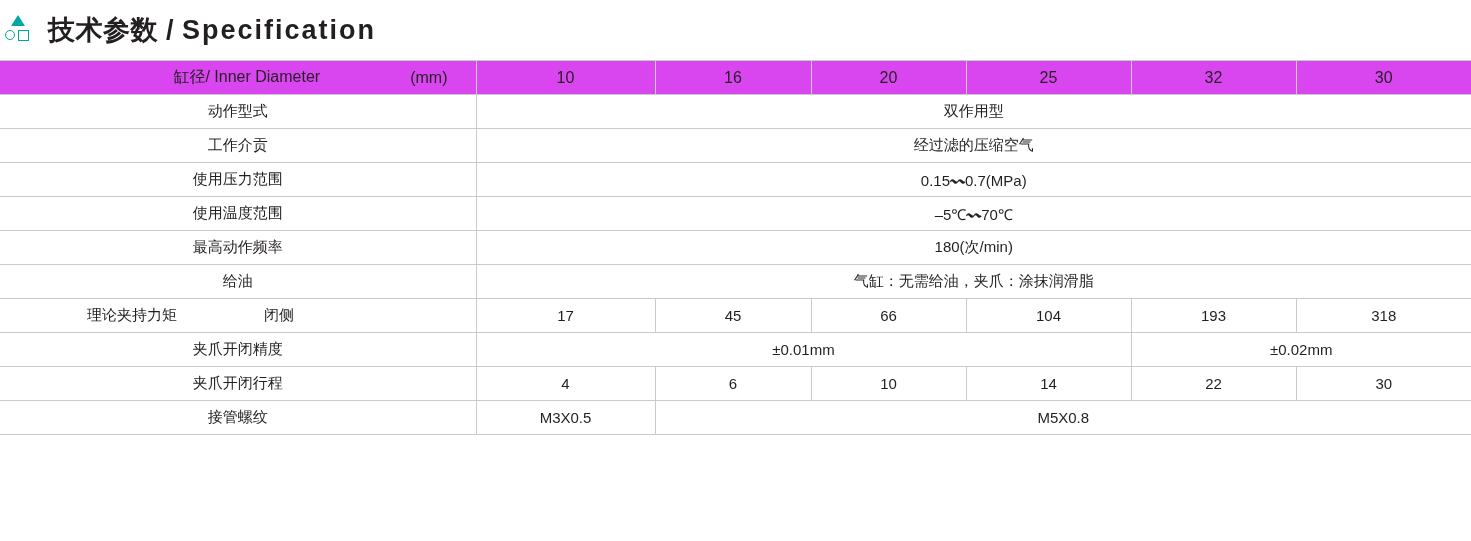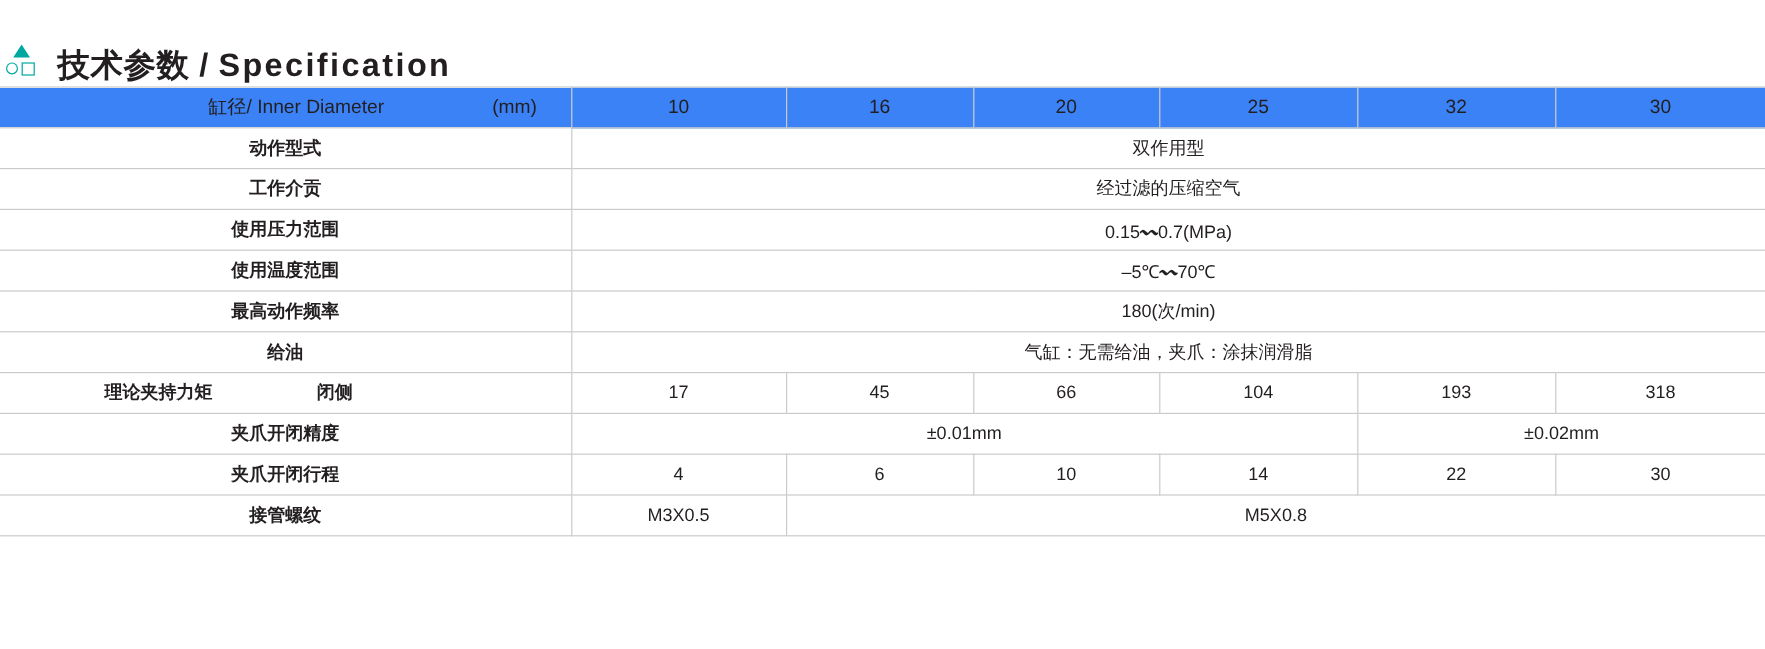--- a/index.html
+++ b/index.html
@@ -11,23 +11,23 @@
     width: 1471px;
     height: 541px;
     font-family: "Liberation Sans", sans-serif;
     color: #231f20;
     overflow: hidden;
   }
 
   
   .header {
     position: relative;
-    height: 72px;
+    height: 60px;
     display: flex;
-    align-items: flex-end;
+    align-items: center;
     padding-left: 0px;
   }
   .logo-mark {
     width: 34px;
     height: 40px;
     margin-left: 2px;
     margin-right: 12px;
     position: relative;
     flex: none;
   }
@@ -81,41 +81,40 @@
     vertical-align: middle;
     height: 34px;
     padding: 2px 4px;
     color: #231f20;
   }
   
   table.spec tr > td:first-child { border-left: none; }
   table.spec tr > td:last-child  { border-right: none; }
 
   .hdr-row td {
-    background: #3b82f6;
+    background: #d946ef;
     height: 40px;
     font-size: 16px;
   }
   .hdr-label {
     text-align: left;
     padding-left: 22px !important;
     position: relative;
     font-size: 17px;
   }
   .hdr-label .mm {
     position: absolute;
     right: 28px;
     top: 50%;
     transform: translateY(-50%);
     font-size: 16px;
   }
   .rowlabel {
     text-align: center;
     font-size: 15px;
-    font-weight: bold;
   }
   .rowlabel.two-part {
     text-align: left;
     padding-left: 0 !important;
   }
   .rowlabel .lp {
     display: inline-block;
     width: 264px;
     text-align: center;
   }

